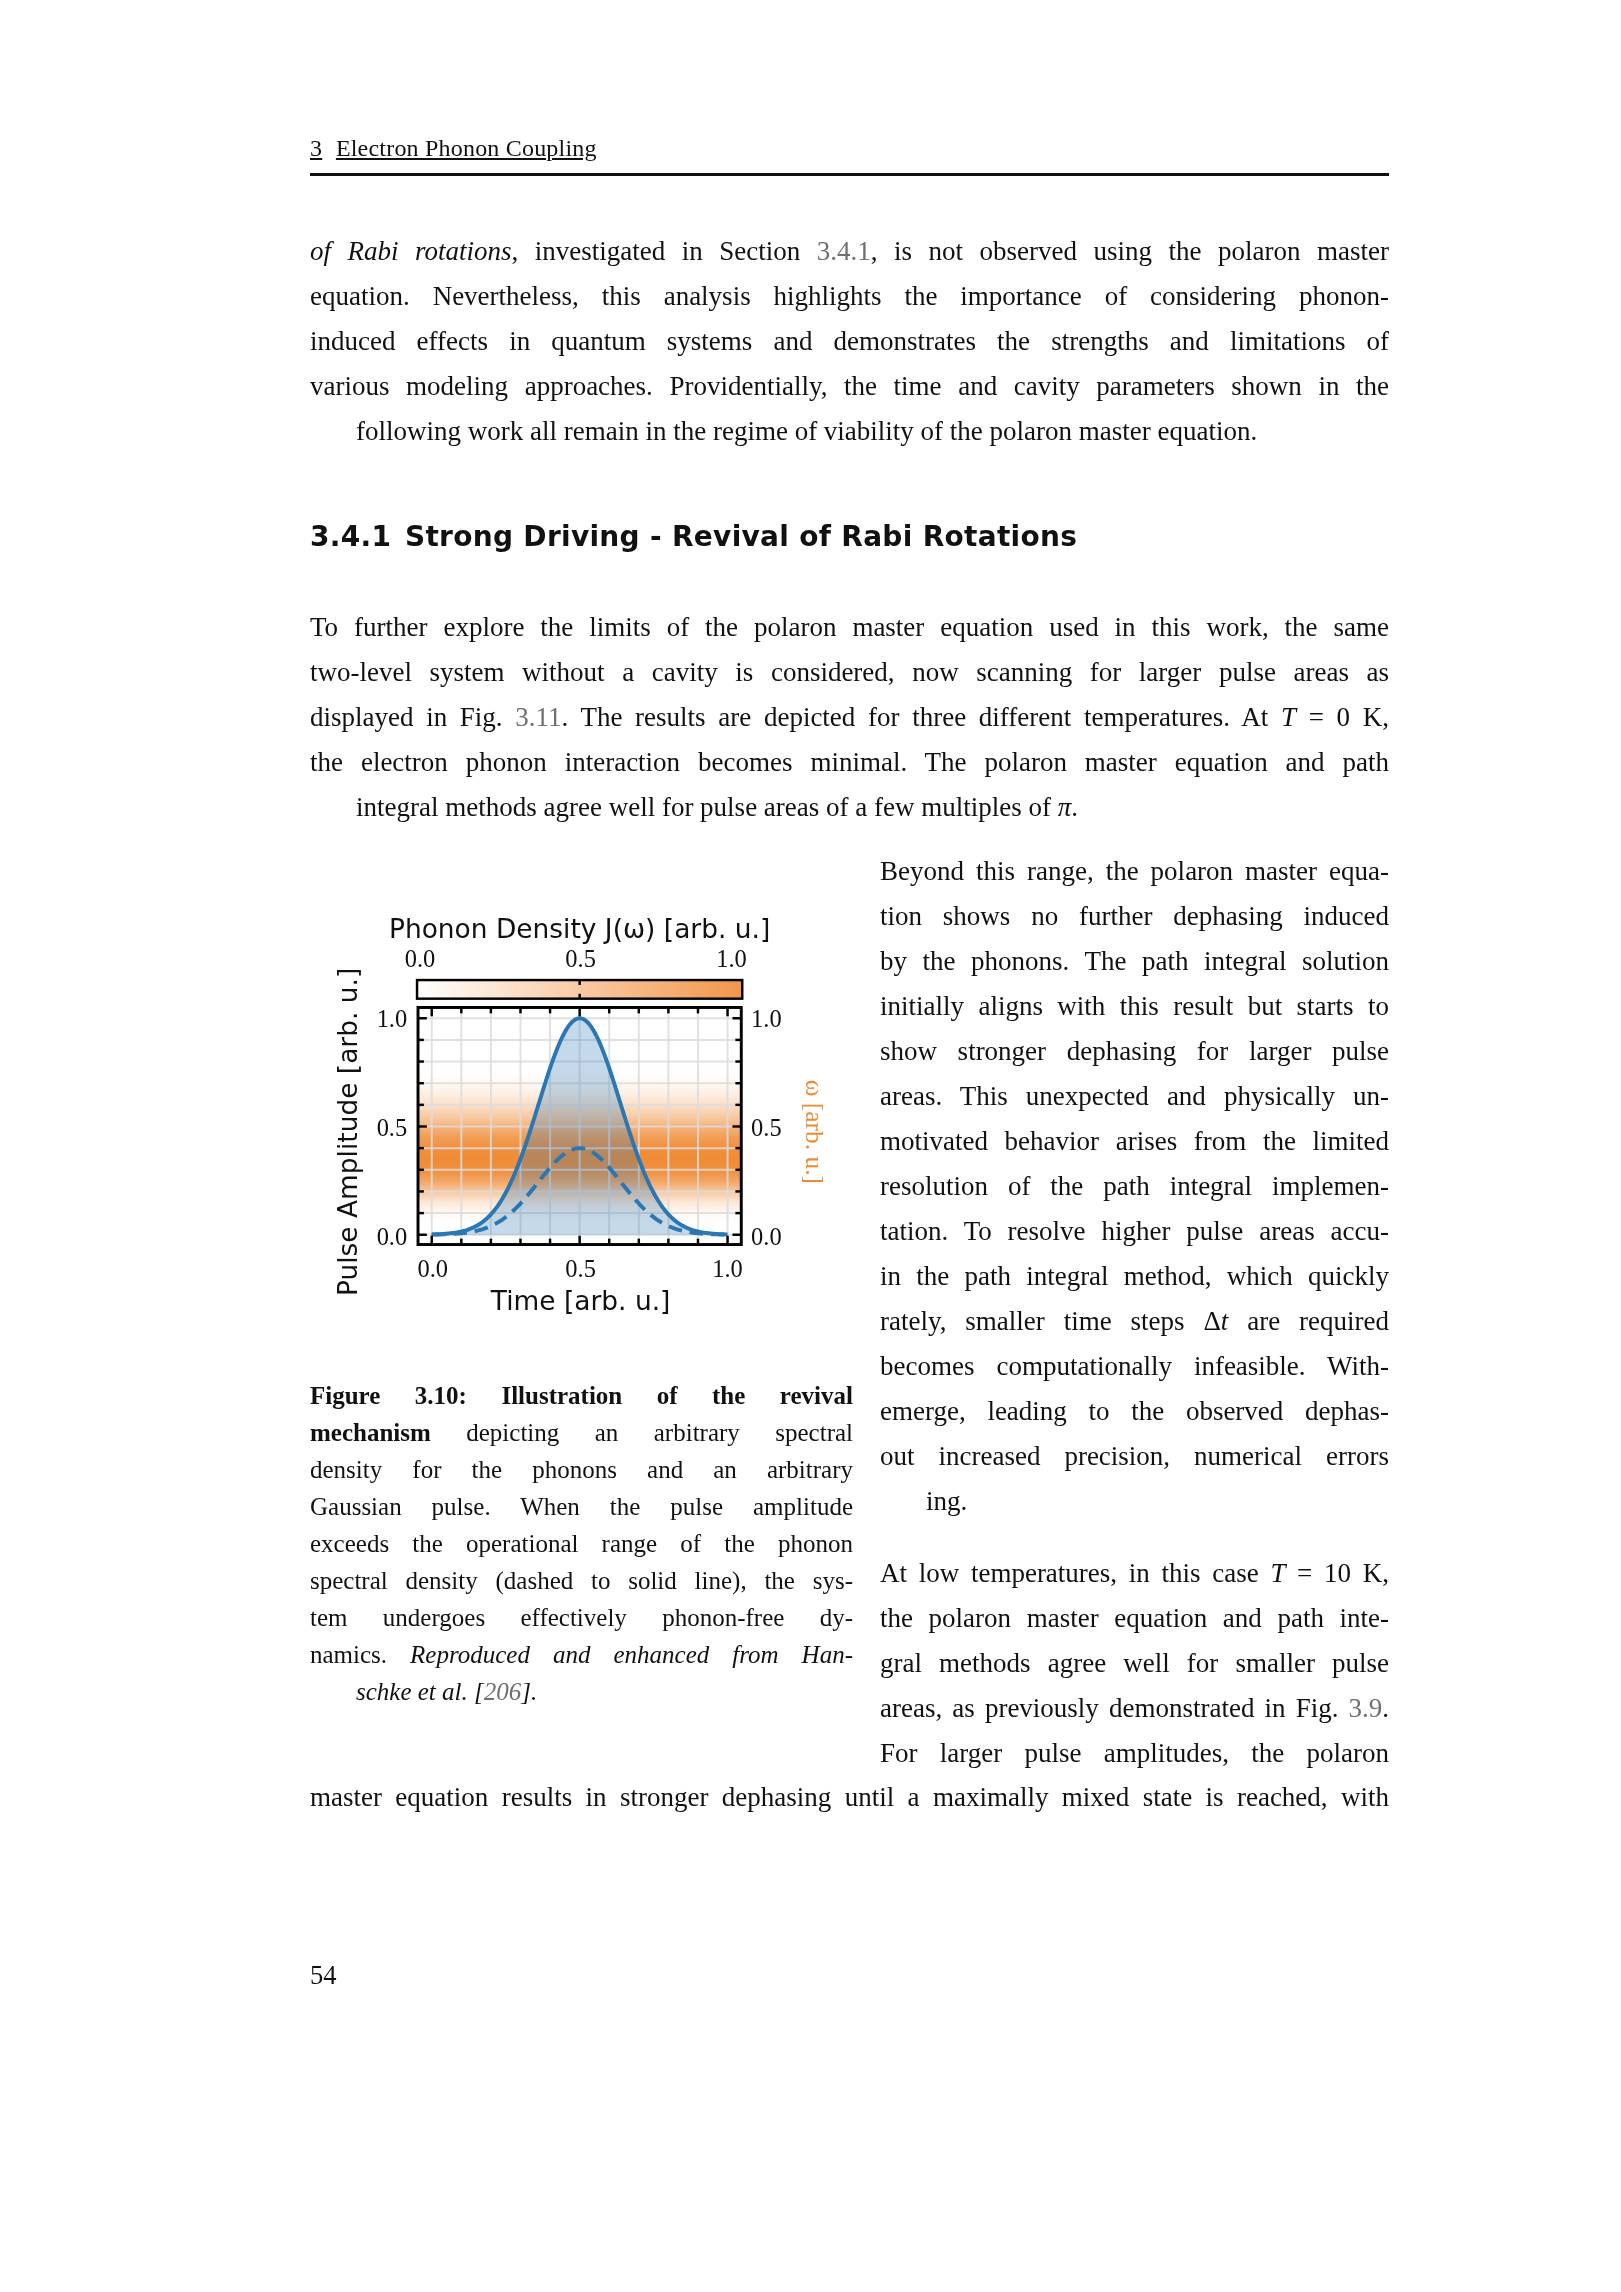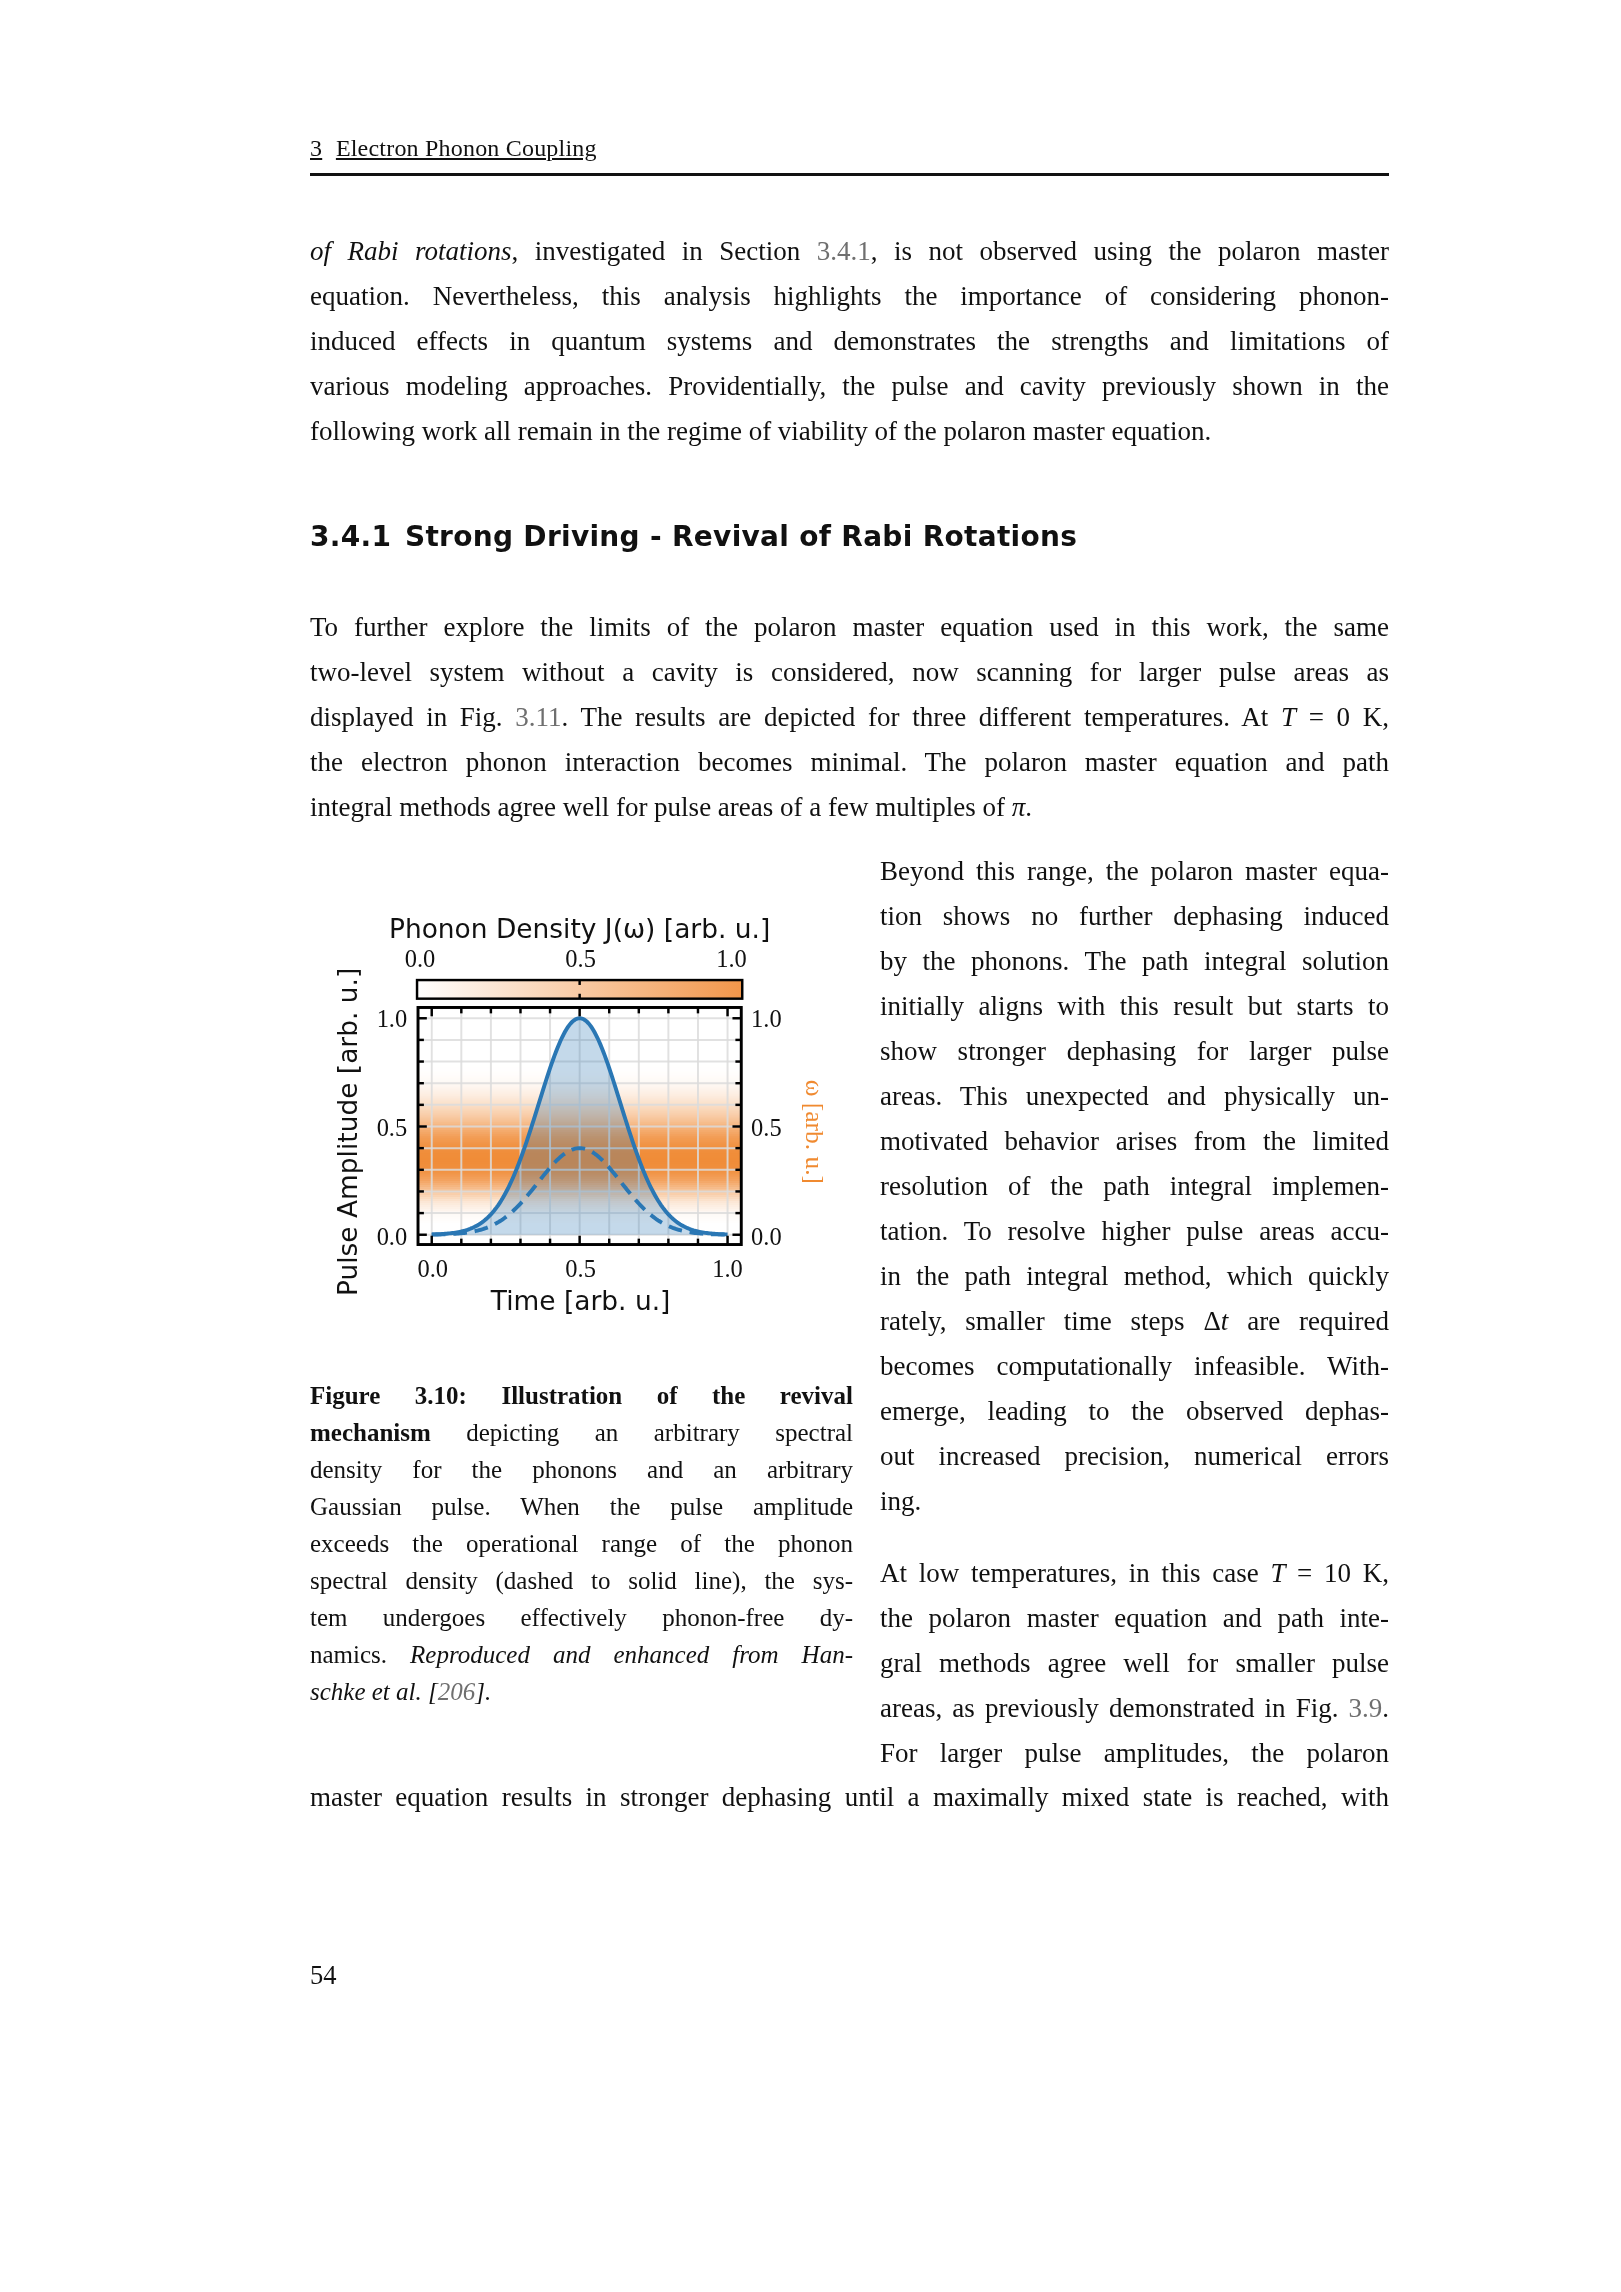--- a/index.html
+++ b/index.html
@@ -5,21 +5,21 @@
   html, body { margin: 0; padding: 0; background: #ffffff; }
   body { width: 1621px; height: 2293px; position: relative; overflow: hidden;
          font-family: "Liberation Serif", "DejaVu Serif", serif; color: #111; }
   .abs { position: absolute; }
   .header { left: 310px; top: 135px; font-size: 24px; letter-spacing: 0.2px; text-decoration: underline; }
   .header .num { margin-right: 13.7px; }
   .rule { left: 310px; top: 173px; width: 1079px; height: 2.9px; background: #111; }
   .para { position: absolute; left: 310px; width: 1079px; font-size: 27px; line-height: 45px;
           text-align: justify; }
   .line { display: block; text-align: justify; text-align-last: justify; white-space: nowrap; height: 45px; }
-  .line.last { text-align-last: left; }
+  .line.last { text-align-last: left; margin-left: 46px; }
   .link { color: #6f6f6f; }
   .it { font-style: italic; }
   .heading { left: 310px; top: 520px; font-family: "DejaVu Sans", "Liberation Sans", sans-serif;
              font-weight: bold; font-size: 28px; letter-spacing: 0.3px; }
   .heading .hn { margin-right: 13.7px; }
   .rcol { position: absolute; left: 880px; width: 509px; font-size: 27px; line-height: 45px; }
   .caption { position: absolute; left: 310px; top: 1377px; width: 543px; font-size: 25px; line-height: 37px; }
   .caption .line { height: 37px; }
   .bold { font-weight: bold; }
   .pagenum { left: 310px; top: 1960px; font-size: 26.5px; }
@@ -31,21 +31,21 @@
 
 <div class="abs header">
   <span class="num">3</span><span>Electron Phonon Coupling</span>
 </div>
 <div class="abs rule"></div>
 
 <div class="para" style="top:229px;">
   <span class="line"><span class="it">of Rabi rotations</span><span>, investigated in Section </span><span class="link">3.4.1</span><span>, is not observed using the polaron master</span></span>
   <span class="line">equation. Nevertheless, this analysis highlights the importance of considering phonon-</span>
   <span class="line">induced effects in quantum systems and demonstrates the strengths and limitations of</span>
-  <span class="line">various modeling approaches. Providentially, the pulse and cavity previously shown in the</span>
+  <span class="line">various modeling approaches. Providentially, the time and cavity parameters shown in the</span>
   <span class="line last">following work all remain in the regime of viability of the polaron master equation.</span>
 </div>
 
 <div class="abs heading">
   <span class="hn">3.4.1</span><span>Strong Driving - Revival of Rabi Rotations</span>
 </div>
 
 <div class="para" style="top:605px;">
   <span class="line">To further explore the limits of the polaron master equation used in this work, the same</span>
   <span class="line">two-level system without a cavity is considered, now scanning for larger pulse areas as</span>

